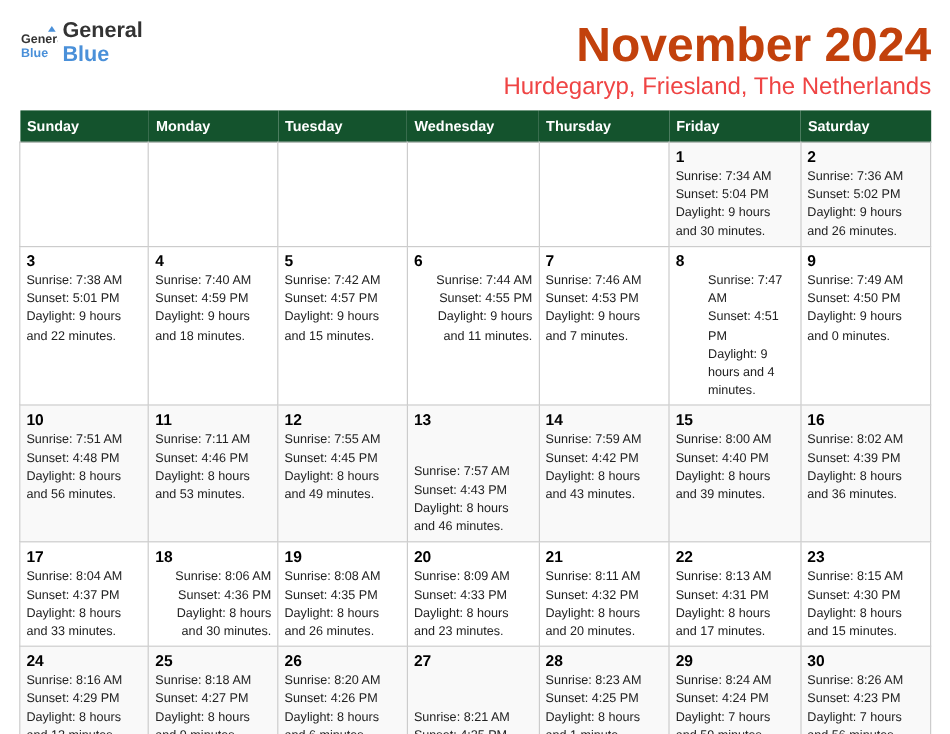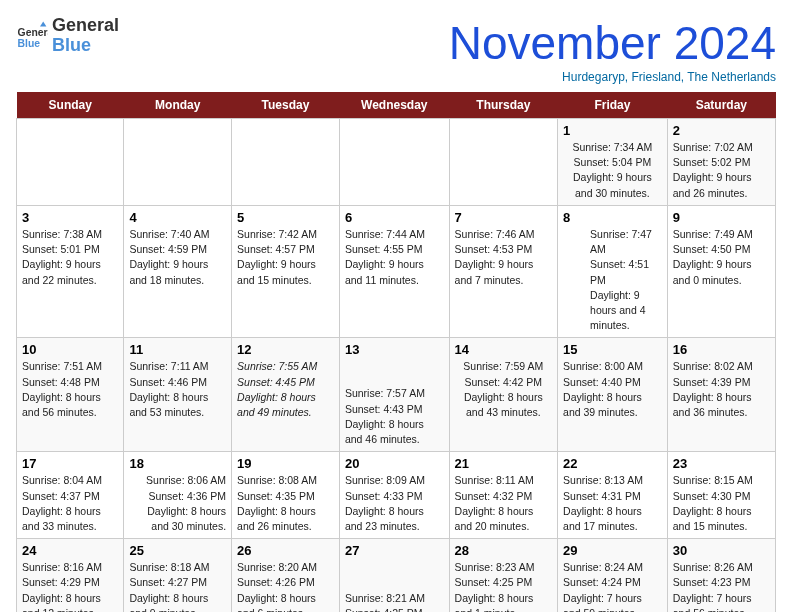--- a/index.html
+++ b/index.html
@@ -31,37 +31,37 @@
       color: #4a90d9;
     }
     .logo-icon {
       width: 32px;
       height: 32px;
     }
     .title-block {
       text-align: right;
     }
     .month-title {
-      font-size: 46px;
-      font-weight: normal;
-      color: #1d4ed8;
+      font-size: 40px;
+      font-weight: bold;
+      color: #c2410c;
     }
     .location-title {
-      font-size: 12px;
-      color: #0369a1;
+      font-size: 20px;
+      color: #ef4444;
     }
     table {
       width: 100%;
       border-collapse: collapse;
       font-size: 11px;
     }
     thead tr th {
-      background-color: #7f1d1d;
+      background-color: #14532d;
       color: #fff;
-      text-align: center;
+      text-align: left;
       padding: 6px 6px;
       font-size: 12px;
       font-weight: bold;
     }
     tbody tr td {
       border: 1px solid #ccc;
       vertical-align: top;
       padding: 4px 5px;
       height: 80px;
       width: 113px;
@@ -122,27 +122,27 @@
   </thead>
   <tbody id="calendar-body">
   <tr>
         <td class="empty-cell"></td>
         <td class="empty-cell"></td>
         <td class="empty-cell"></td>
         <td class="empty-cell"></td>
         <td class="empty-cell"></td>
         <td>
           <span class="day-num">1</span>
-          <div class="day-info" style="white-space: pre-line; text-align: center;">Sunrise: 7:34 AM
+          <div class="day-info" style="white-space: pre-line;">Sunrise: 7:34 AM
 Sunset: 5:04 PM
 Daylight: 9 hours and 30 minutes.</div>
         </td>
         <td>
           <span class="day-num">2</span>
-          <div class="day-info" style="white-space: pre-line;">Sunrise: 7:02 AM
+          <div class="day-info" style="white-space: pre-line;">Sunrise: 7:36 AM
 Sunset: 5:02 PM
 Daylight: 9 hours and 26 minutes.</div>
         </td>
       </tr>
       <tr>
         <td>
           <span class="day-num">3</span>
           <div class="day-info" style="white-space: pre-line;">Sunrise: 7:38 AM
 Sunset: 5:01 PM
 Daylight: 9 hours and 22 minutes.</div>
@@ -154,21 +154,21 @@
 Daylight: 9 hours and 18 minutes.</div>
         </td>
         <td>
           <span class="day-num">5</span>
           <div class="day-info" style="white-space: pre-line;">Sunrise: 7:42 AM
 Sunset: 4:57 PM
 Daylight: 9 hours and 15 minutes.</div>
         </td>
         <td>
           <span class="day-num">6</span>
-          <div class="day-info" style="white-space: pre-line;">Sunrise: 7:44 AM
+          <div class="day-info" style="white-space: pre-line; text-align: right;">Sunrise: 7:44 AM
 Sunset: 4:55 PM
 Daylight: 9 hours and 11 minutes.</div>
         </td>
         <td>
           <span class="day-num">7</span>
           <div class="day-info" style="white-space: pre-line;">Sunrise: 7:46 AM
 Sunset: 4:53 PM
 Daylight: 9 hours and 7 minutes.</div>
         </td>
         <td>
@@ -192,33 +192,33 @@
 Daylight: 8 hours and 56 minutes.</div>
         </td>
         <td>
           <span class="day-num">11</span>
           <div class="day-info" style="white-space: pre-line;">Sunrise: 7:11 AM
 Sunset: 4:46 PM
 Daylight: 8 hours and 53 minutes.</div>
         </td>
         <td>
           <span class="day-num">12</span>
-          <div class="day-info" style="white-space: pre-line; font-style: italic;">Sunrise: 7:55 AM
+          <div class="day-info" style="white-space: pre-line;">Sunrise: 7:55 AM
 Sunset: 4:45 PM
 Daylight: 8 hours and 49 minutes.</div>
         </td>
         <td>
           <span class="day-num">13</span>
           <div class="day-info" style="white-space: pre-line; margin-top: 29px;">Sunrise: 7:57 AM
 Sunset: 4:43 PM
 Daylight: 8 hours and 46 minutes.</div>
         </td>
         <td>
           <span class="day-num">14</span>
-          <div class="day-info" style="white-space: pre-line; text-align: center;">Sunrise: 7:59 AM
+          <div class="day-info" style="white-space: pre-line;">Sunrise: 7:59 AM
 Sunset: 4:42 PM
 Daylight: 8 hours and 43 minutes.</div>
         </td>
         <td>
           <span class="day-num">15</span>
           <div class="day-info" style="white-space: pre-line;">Sunrise: 8:00 AM
 Sunset: 4:40 PM
 Daylight: 8 hours and 39 minutes.</div>
         </td>
         <td>

